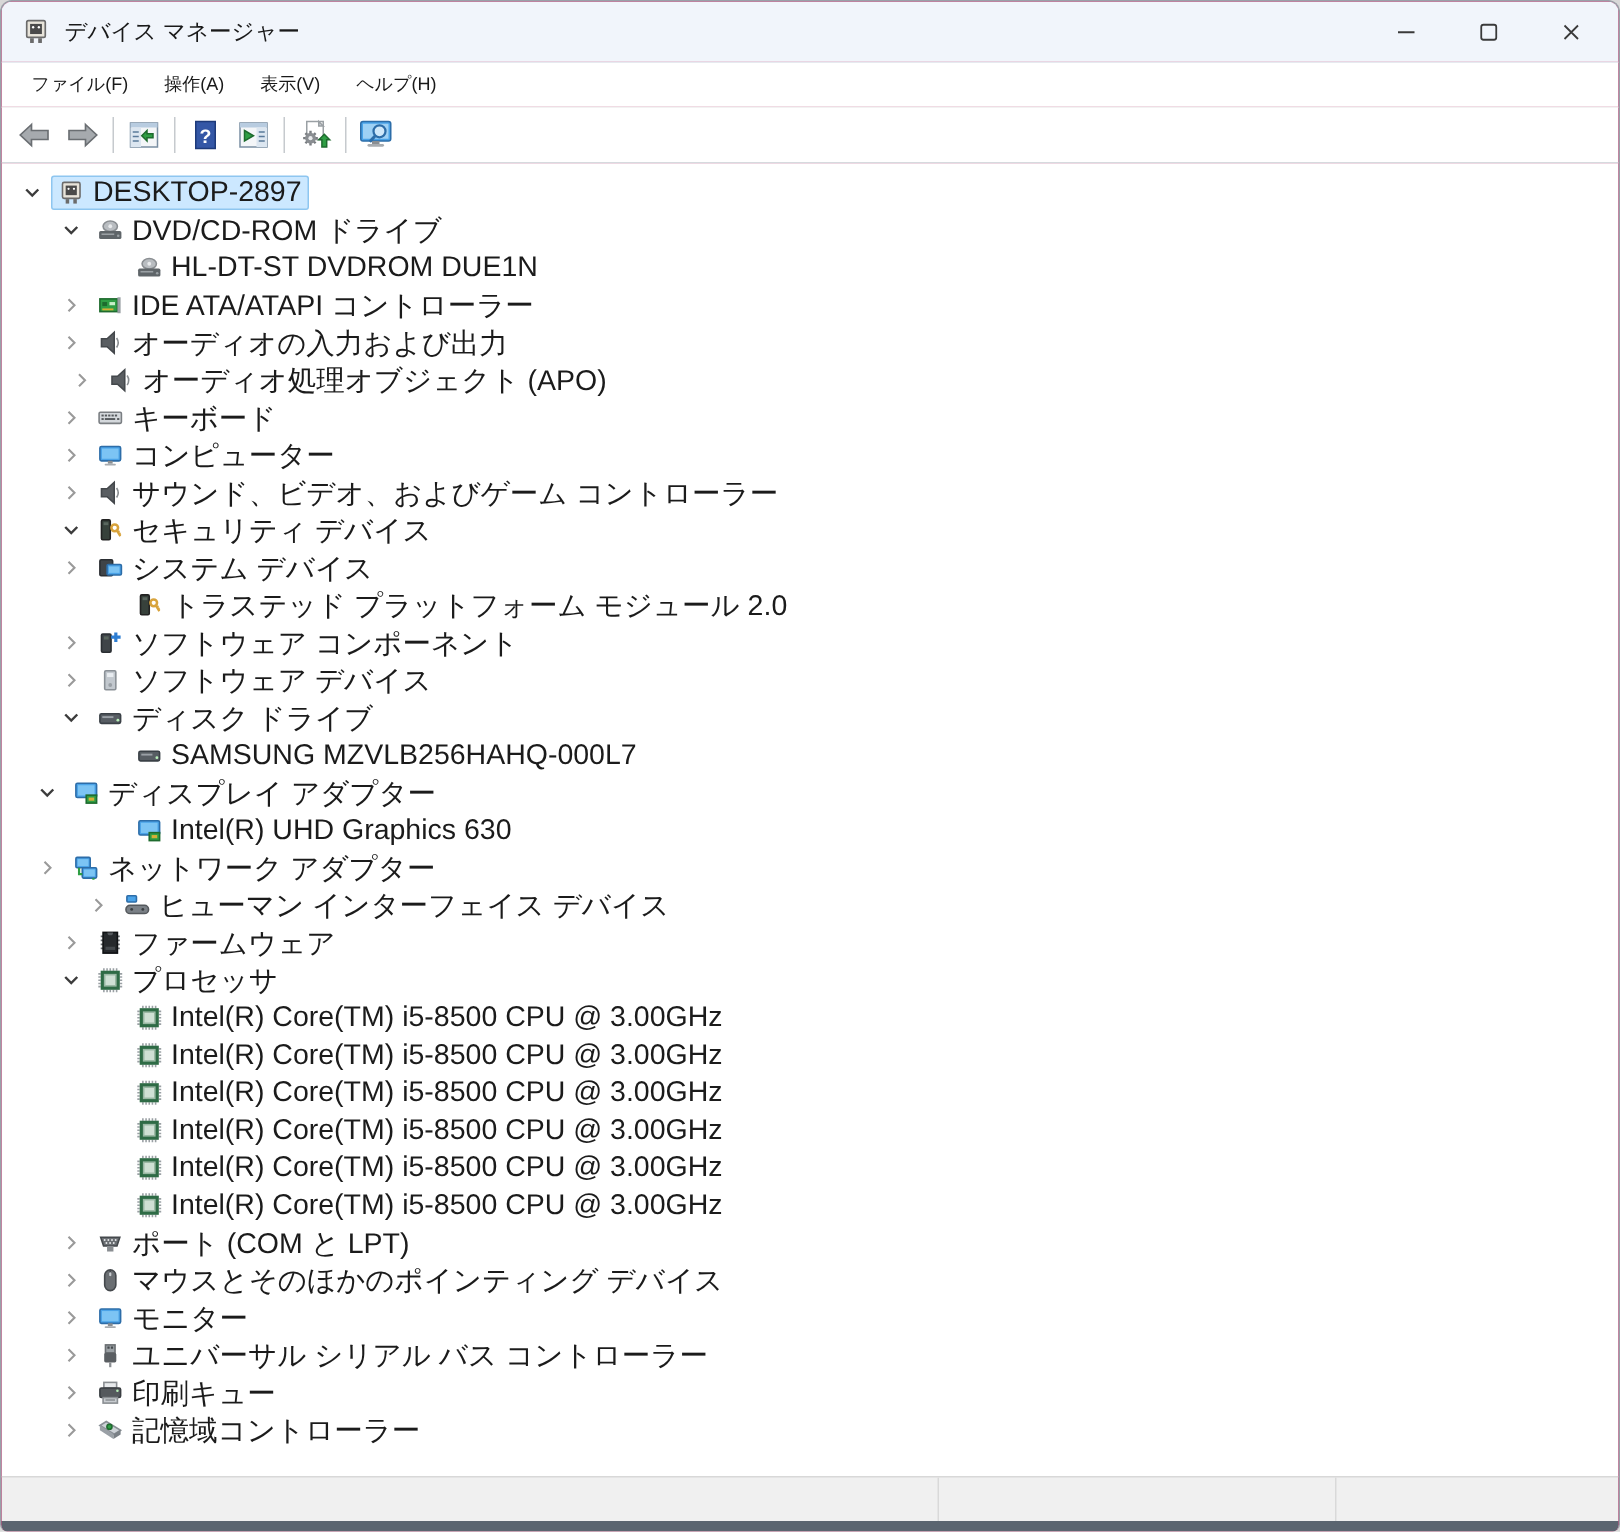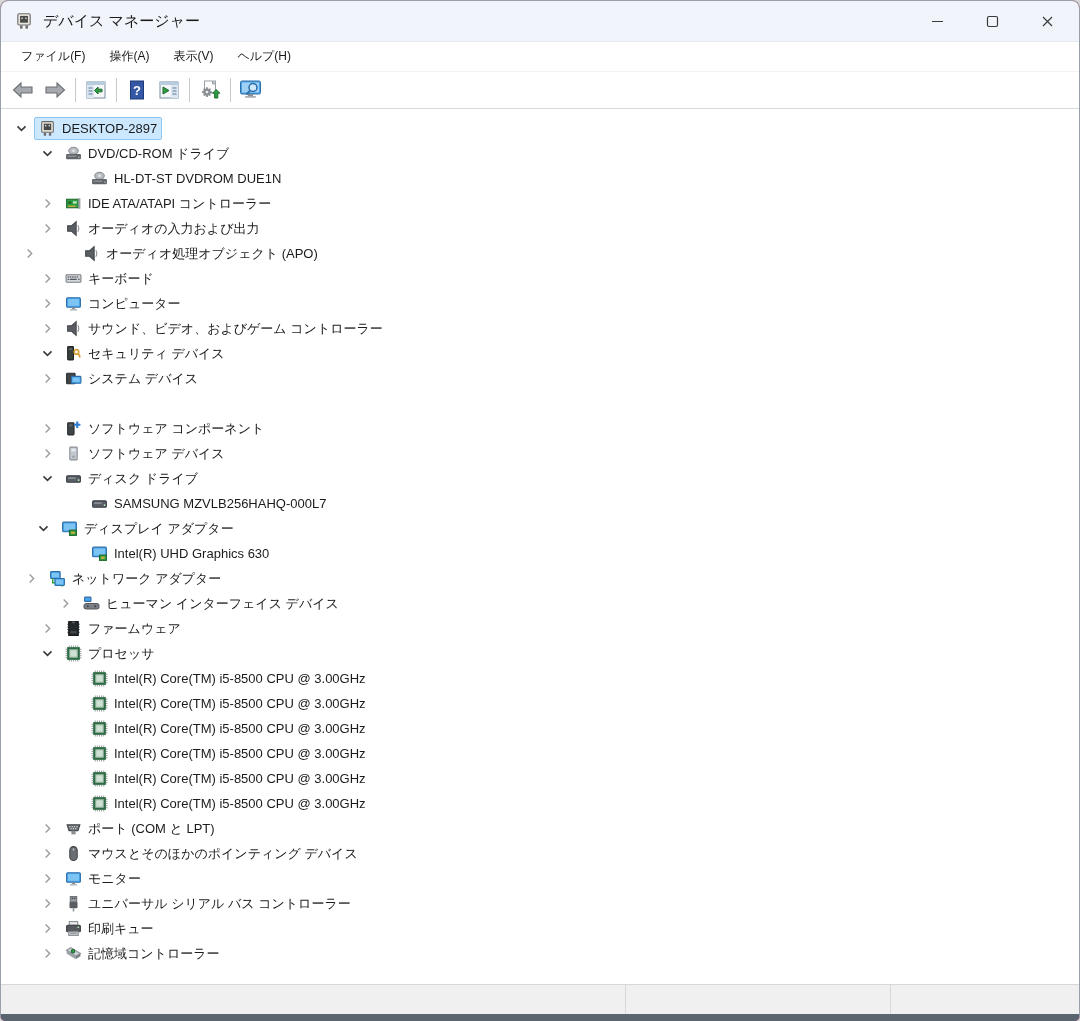--- a/index.html
+++ b/index.html
@@ -20,21 +20,21 @@
   
   .menubar{height:30px;background:#ffffff;border-top:1px solid #e6eaf0;display:flex;align-items:center;padding-left:8px;flex:none;}
   .menu-item{padding:4px 12px;font-size:12px;color:#191919;}
   
   .toolbar{height:38px;background:#ffffff;border-top:1px solid #f2f2f2;border-bottom:1px solid #d6dade;display:flex;align-items:center;padding-left:6px;flex:none;}
   .tb-btn{width:32px;height:30px;display:flex;align-items:center;justify-content:center;}
   .tb-btn svg{width:24px;height:22px;}
   .tb-sep{width:1px;height:24px;background:#c6cace;margin:0 4px;flex:none;}
   
   .tree{flex:1;background:#ffffff;overflow:hidden;padding-top:7px;}
-  .tree-row{height:25px;display:flex;align-items:center;font-size:13px;color:#1b1b1b;}
+  .tree-row{height:25px;display:flex;align-items:center;font-size:19px;color:#1b1b1b;}
   .chevron{width:25px;height:25px;display:flex;align-items:center;justify-content:center;flex:none;}
   .chevron svg{width:13px;height:13px;}
   .row-content{display:flex;align-items:center;height:23px;padding:0 4px;gap:6px;border:1px solid transparent;border-radius:2px;}
   .row-content.selected{background:#cce8ff;border-color:#8ec6f0;}
   .dev-icon{width:17px;height:17px;display:flex;flex:none;}
   .dev-icon svg{width:100%;height:100%;}
   .label{white-space:nowrap;}
   
   .statusbar{height:30px;background:#f0f0f0;border-top:1px solid #d8d8d8;display:flex;flex:none;}
   .status-segment{border-right:1px solid #d9d9d9;height:100%;}
@@ -241,21 +241,21 @@
         <span class="row-content">
           <span class="dev-icon">
             <svg viewBox="0 0 16 16">
               <polygon points="2.5,5.5 6,5.5 10.5,1.5 10.5,14.5 6,10.5 2.5,10.5" fill="#5a5e62" stroke="#44484c"></polygon>
               <path d="M12 5 q2 3 0 6" stroke="#8a8e92" fill="none"></path>
             </svg>
           </span>
           <span class="label">オーディオの入力および出力</span>
         </span>
       </div>
-      <div class="tree-row" style="padding-left: 16px; gap: 36px;">
+      <div class="tree-row" style="padding-left: 41px;">
         <span class="chevron">
           <svg viewBox="0 0 12 12">
             <path d="M4.3 2.3 L8 6 L4.3 9.7" stroke="#9b9b9b" stroke-width="1.3" fill="none"></path>
           </svg>
         </span>
         <span class="row-content">
           <span class="dev-icon">
             <svg viewBox="0 0 16 16">
               <polygon points="2.5,5.5 6,5.5 10.5,1.5 10.5,14.5 6,10.5 2.5,10.5" fill="#5a5e62" stroke="#44484c"></polygon>
               <path d="M12 5 q2 3 0 6" stroke="#8a8e92" fill="none"></path>
@@ -353,20 +353,31 @@
               <rect x="1.5" y="3" width="8" height="10" rx="0.8" fill="#3f4448" stroke="#2a2e32"></rect>
               <rect x="6" y="6" width="9" height="6.5" rx="0.8" fill="#4aa3e8" stroke="#2d6da8"></rect>
               <rect x="7.2" y="7.2" width="6.6" height="4" fill="#7cc4f4"></rect>
             </svg>
           </span>
           <span class="label">システム デバイス</span>
         </span>
       </div>
       <div class="tree-row" style="padding-left: 60px;">
         <span class="chevron"></span>
+        <span class="row-content">
+          <span class="dev-icon">
+            <svg viewBox="0 0 16 16">
+              <rect x="2.5" y="1.5" width="5.5" height="12.5" rx="0.8" fill="#37413b" stroke="#222"></rect>
+              <rect x="3.8" y="3" width="3" height="1.8" fill="#5a665e"></rect>
+              <circle cx="10.8" cy="6.5" r="2.1" fill="none" stroke="#d8a33c" stroke-width="1.6"></circle>
+              <path d="M12.2 8.2 L14.3 11.8 M13.1 10.8 l1.5 -0.8 M12.5 9.4 l1.4 -0.8" stroke="#d8a33c" stroke-width="1.4" fill="none"></path>
+            </svg>
+          </span>
+          <span class="label">トラステッド プラットフォーム モジュール 2.0</span>
+        </span>
       </div>
       <div class="tree-row" style="padding-left: 34px;">
         <span class="chevron">
           <svg viewBox="0 0 12 12">
             <path d="M4.3 2.3 L8 6 L4.3 9.7" stroke="#9b9b9b" stroke-width="1.3" fill="none"></path>
           </svg>
         </span>
         <span class="row-content">
           <span class="dev-icon">
             <svg viewBox="0 0 16 16">
@@ -418,21 +429,21 @@
           <span class="dev-icon">
             <svg viewBox="0 0 16 16">
               <rect x="1.5" y="5.5" width="13" height="6" rx="1" fill="#575d63" stroke="#3a4046"></rect>
               <rect x="3" y="7" width="7" height="1.2" fill="#9aa0a6"></rect>
               <circle cx="12.8" cy="9.5" r="0.9" fill="#b8f0b8"></circle>
             </svg>
           </span>
           <span class="label">SAMSUNG MZVLB256HAHQ-000L7</span>
         </span>
       </div>
-      <div class="tree-row" style="padding-left: 18px; margin-left: 12px;">
+      <div class="tree-row" style="padding-left: 18px;">
         <span class="chevron">
           <svg viewBox="0 0 12 12">
             <path d="M2.3 4 L6 7.7 L9.7 4" stroke="#3c3c3c" stroke-width="1.5" fill="none"></path>
           </svg>
         </span>
         <span class="row-content">
           <span class="dev-icon">
             <svg viewBox="0 0 16 16">
               <rect x="1.5" y="2" width="13" height="9" rx="1" fill="#4aa3e8" stroke="#2d6da8"></rect>
               <rect x="2.8" y="3.3" width="10.4" height="6.4" fill="#7cc4f4"></rect>

